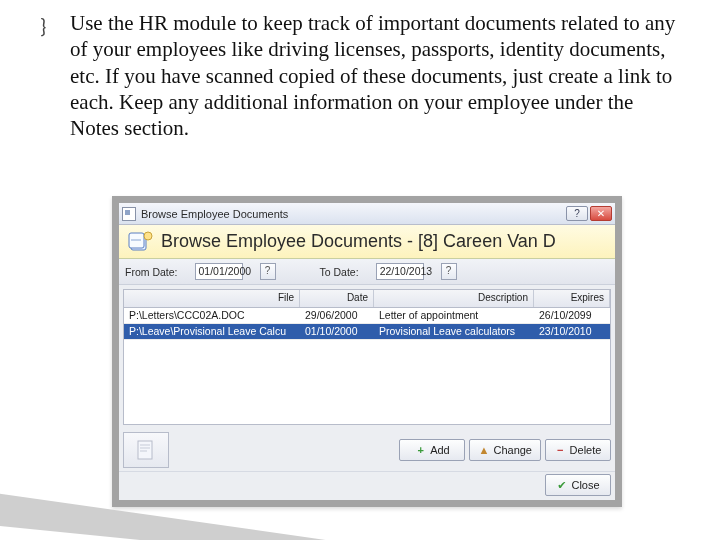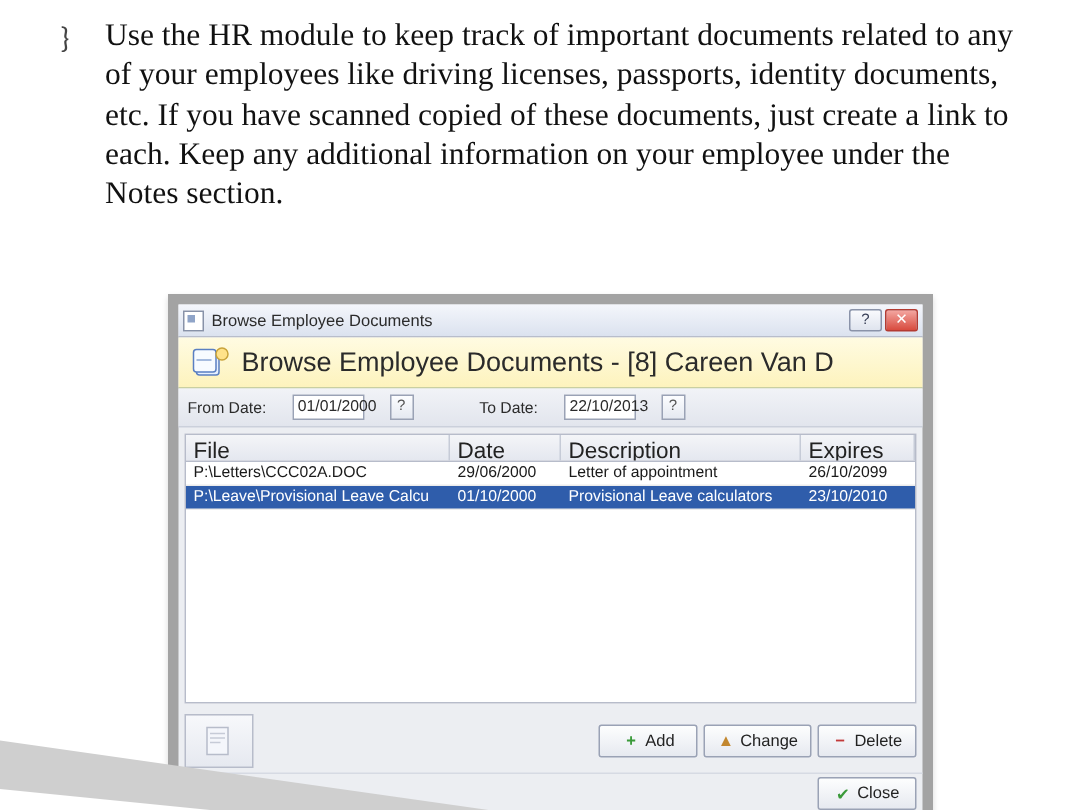--- a/index.html
+++ b/index.html
@@ -130,34 +130,35 @@
     border:1px solid #b7bcca;
     margin:4px;
     background:#fff;
     position: relative;
   }
   .thead {
     display:flex;
     background: linear-gradient(#f4f5f8,#e4e7ef);
     border-bottom:1px solid #b7bcca;
     height:18px;
-    font-size:15px;
+    font-size:10px;
     color:#222;
+    text-align:right;
   }
   .th {
     border-right:1px solid #c6cbd7;
     padding:2px 5px;
     overflow:hidden; white-space:nowrap;
   }
   .col-file { width: 176px; }
   .col-date { width: 74px; }
   .col-desc { flex: 1; }
   .col-exp  { width: 76px; }
   .tbody {
-    height: 160px;
+    height: 116px;
     overflow:hidden;
     position:relative;
   }
   .tr {
     display:flex;
     height:16px;
     font-size:10.5px;
     color:#1a1a1a;
     border-bottom:1px solid #ececec;
   }

